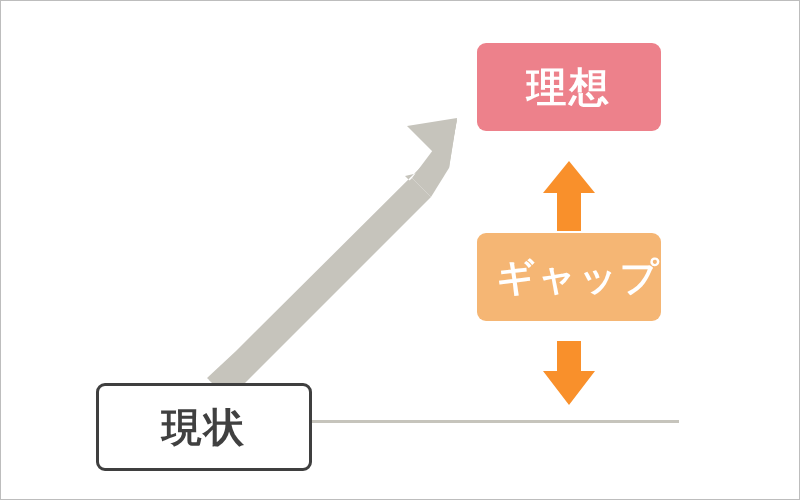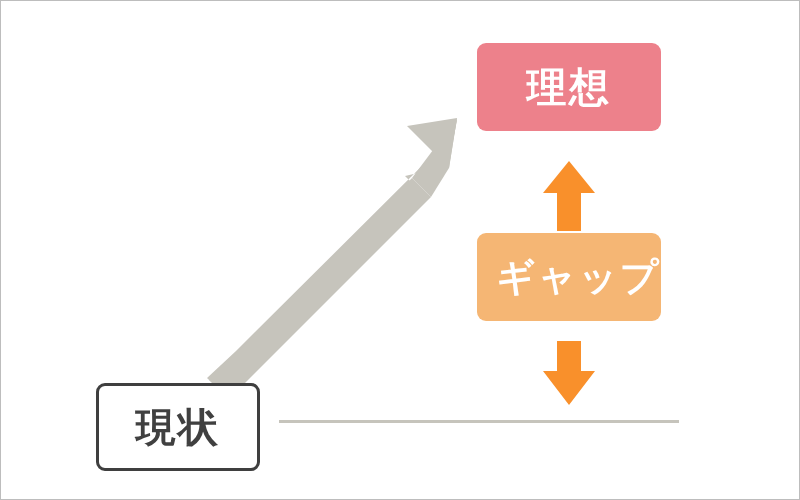--- a/index.html
+++ b/index.html
@@ -55,21 +55,21 @@
     background: #f5b674;
     color: #ffffff;
     font-size: 38px;
     justify-content: flex-end;
   }
 
   
   #current-box {
     left: 95px;
     top: 382px;
-    width: 164px;
+    width: 216px;
     height: 88px;
     background: #ffffff;
     color: #404040;
     border: 3px solid #3f3f3f;
     font-size: 40px;
   }
 
   
   .svg-layer {
     position: absolute;

